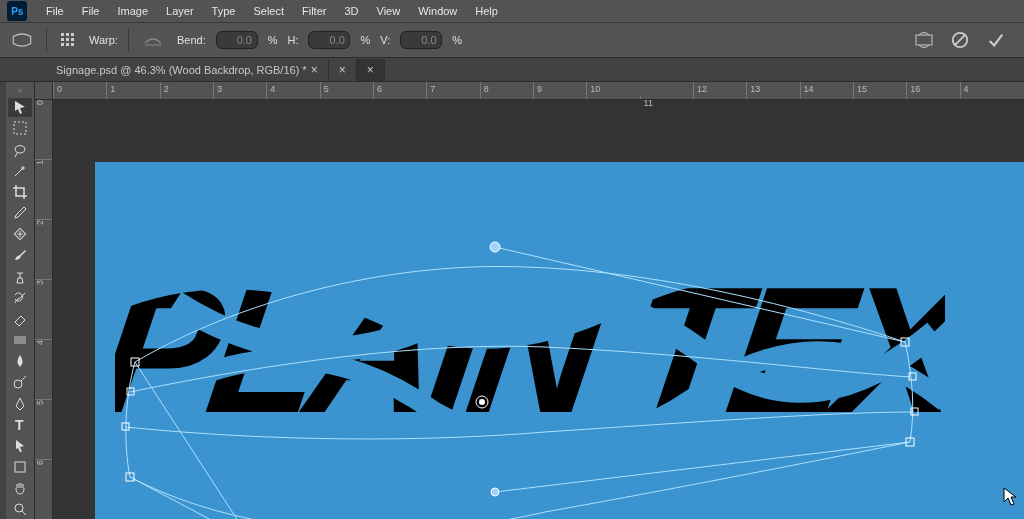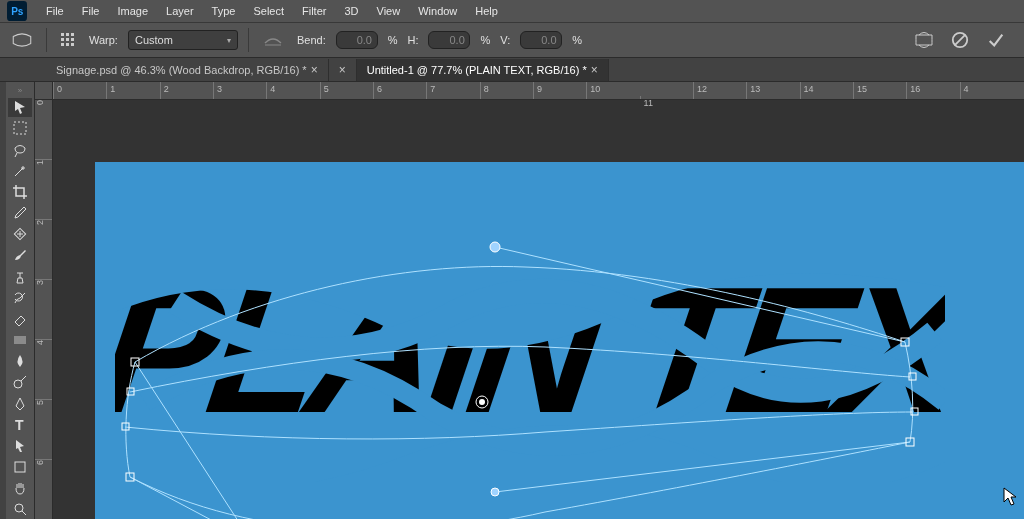--- a/index.html
+++ b/index.html
@@ -99,24 +99,20 @@
           <rect x="1" y="6" width="3" height="3"></rect>
           <rect x="6" y="6" width="3" height="3"></rect>
           <rect x="11" y="6" width="3" height="3"></rect>
           <rect x="1" y="11" width="3" height="3"></rect>
           <rect x="6" y="11" width="3" height="3"></rect>
           <rect x="11" y="11" width="3" height="3"></rect>
         </g>
       </svg>
   </div>
   <span class="opt-label">Warp:</span>
-  <div class="warp-select">
-    <span>Custom</span>
-    <span class="chev">▾</span>
-  </div>
   <div class="opt-sep"></div>
   <div class="opt-icon">
     <svg viewBox="0 0 20 14" width="20" height="14">
         <path d="M2 10 Q10 2 18 10" fill="none" stroke="#888" stroke-width="1.3"></path>
         <line x1="2" y1="12" x2="18" y2="12" stroke="#888"></line>
       </svg>
   </div>
   <span class="opt-label">Bend:</span>
   <span class="num-field">0.0</span>
   <span class="opt-label">%</span>
@@ -150,21 +146,20 @@
 
 <div class="tab-bar">
   <div class="tab">
     <span>Signage.psd @ 46.3% (Wood Backdrop, RGB/16) *</span>
     <span class="tab-close">×</span>
   </div>
   <div class="tab">
     <span class="tab-close">×</span>
   </div>
   <div class="tab active">
-    <span>Untitled-1 @ 77.7% (PLAIN TEXT, RGB/16) *</span>
     <span class="tab-close">×</span>
   </div>
 </div>
 
 <div class="workspace">
   <div class="left-gutter"></div>
 
   <div class="tool-col">
     <div class="collapse">»</div>
     <div class="tool sel">

